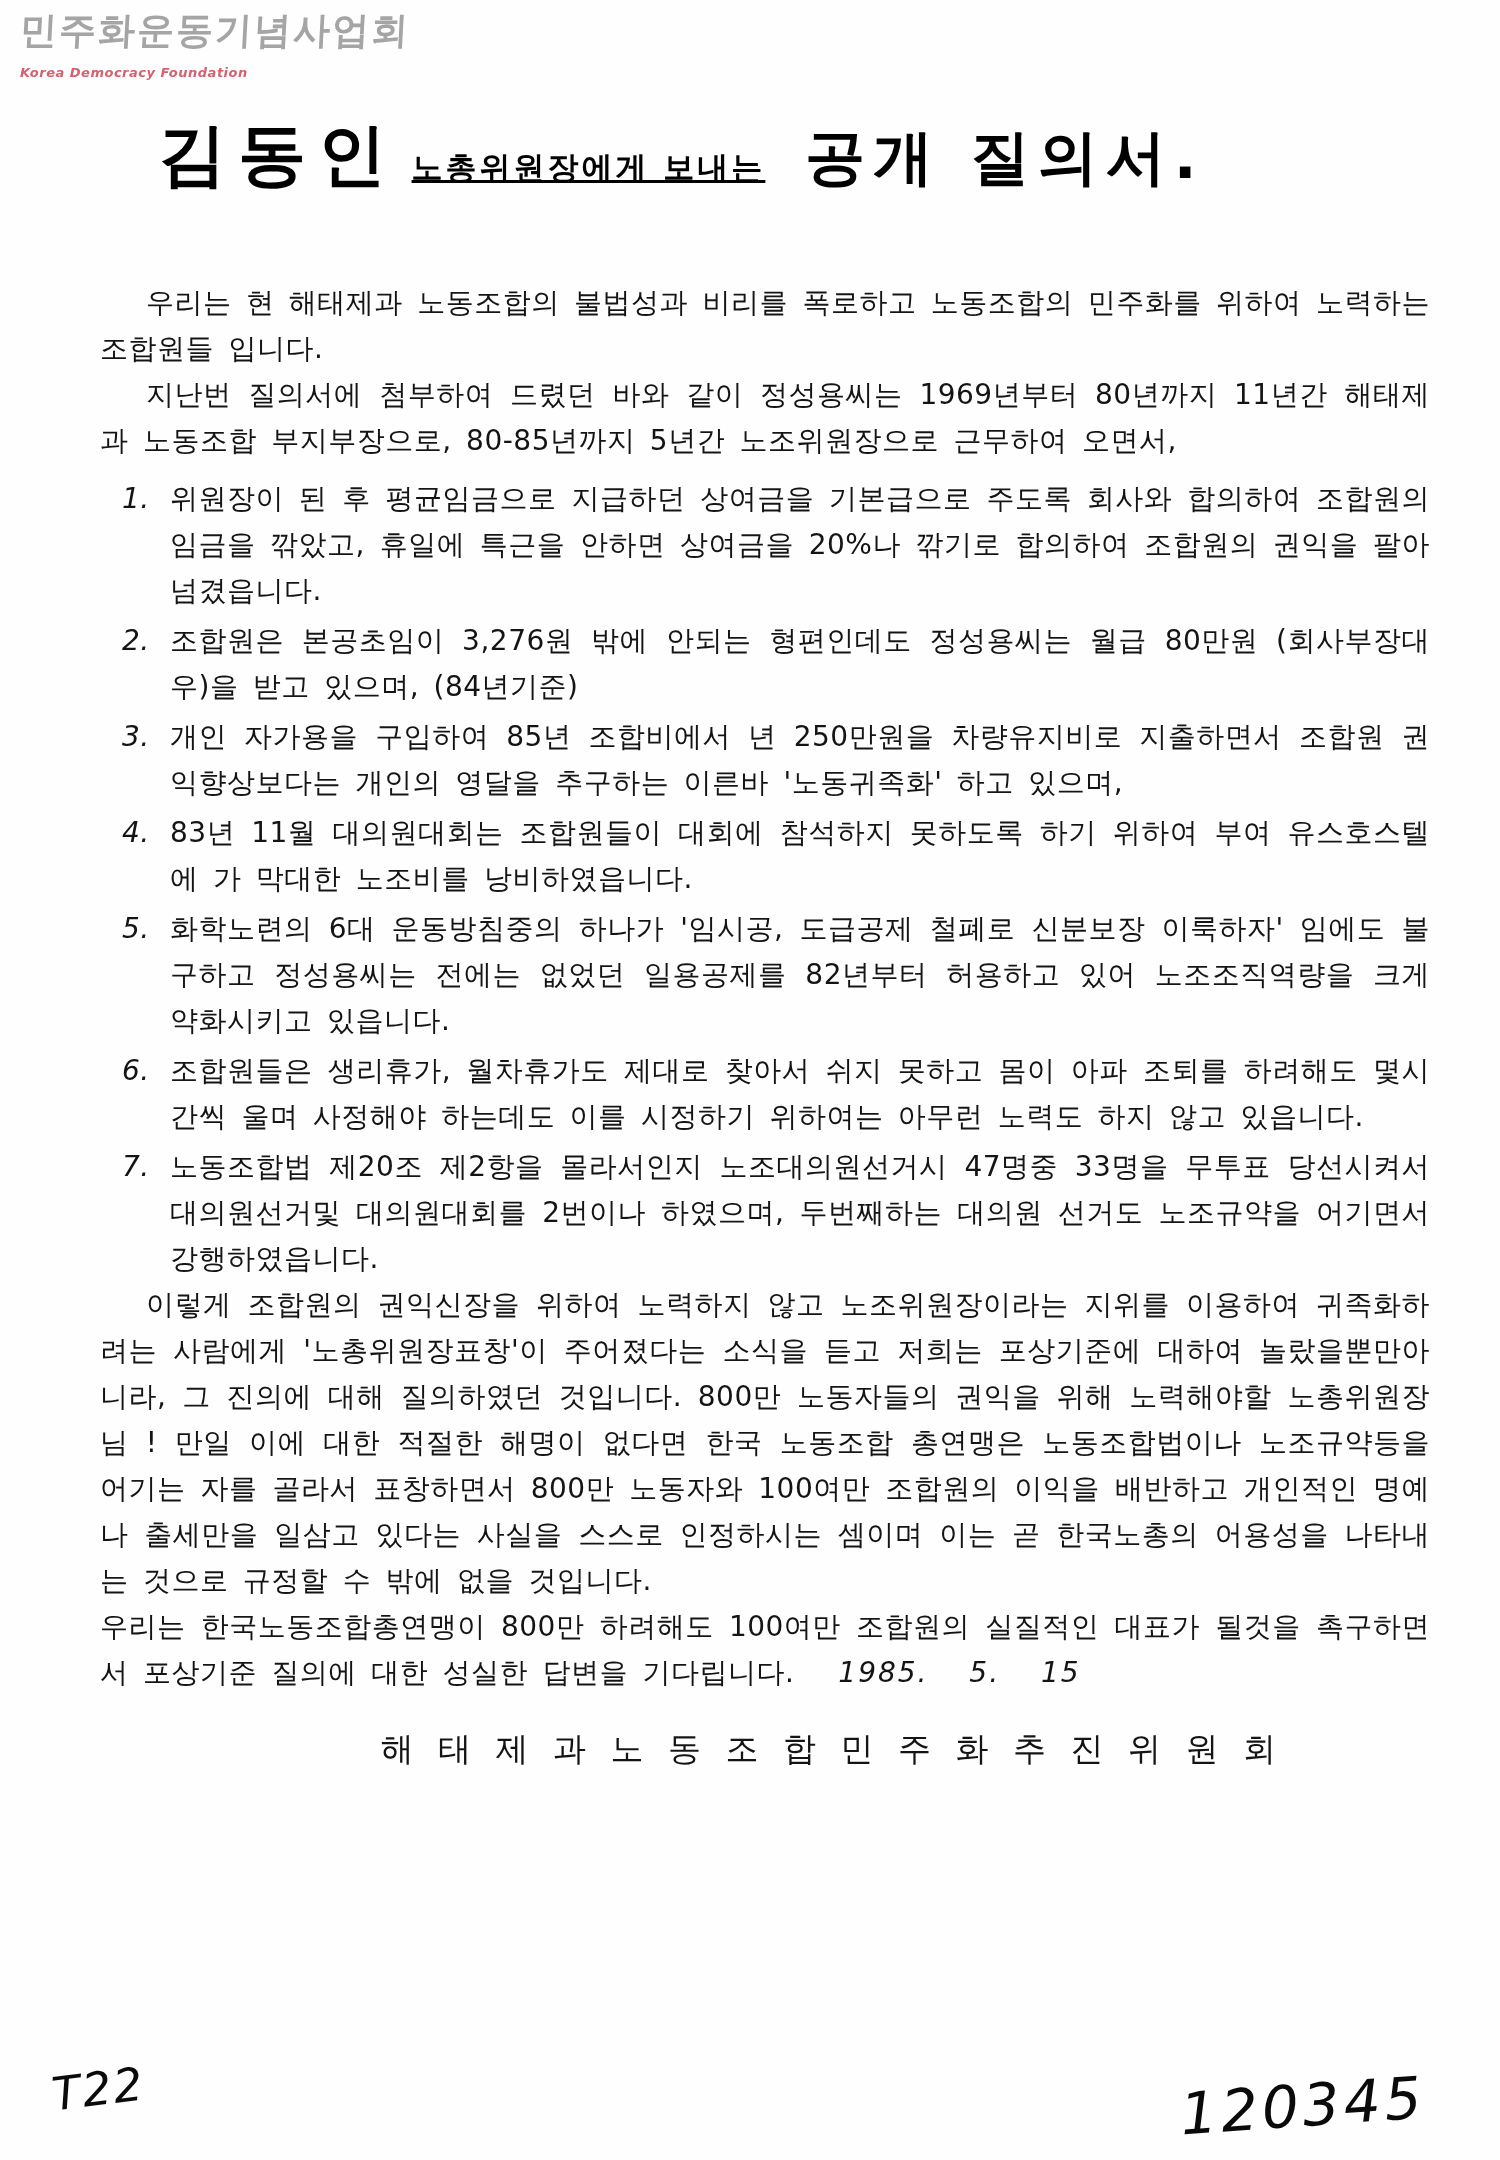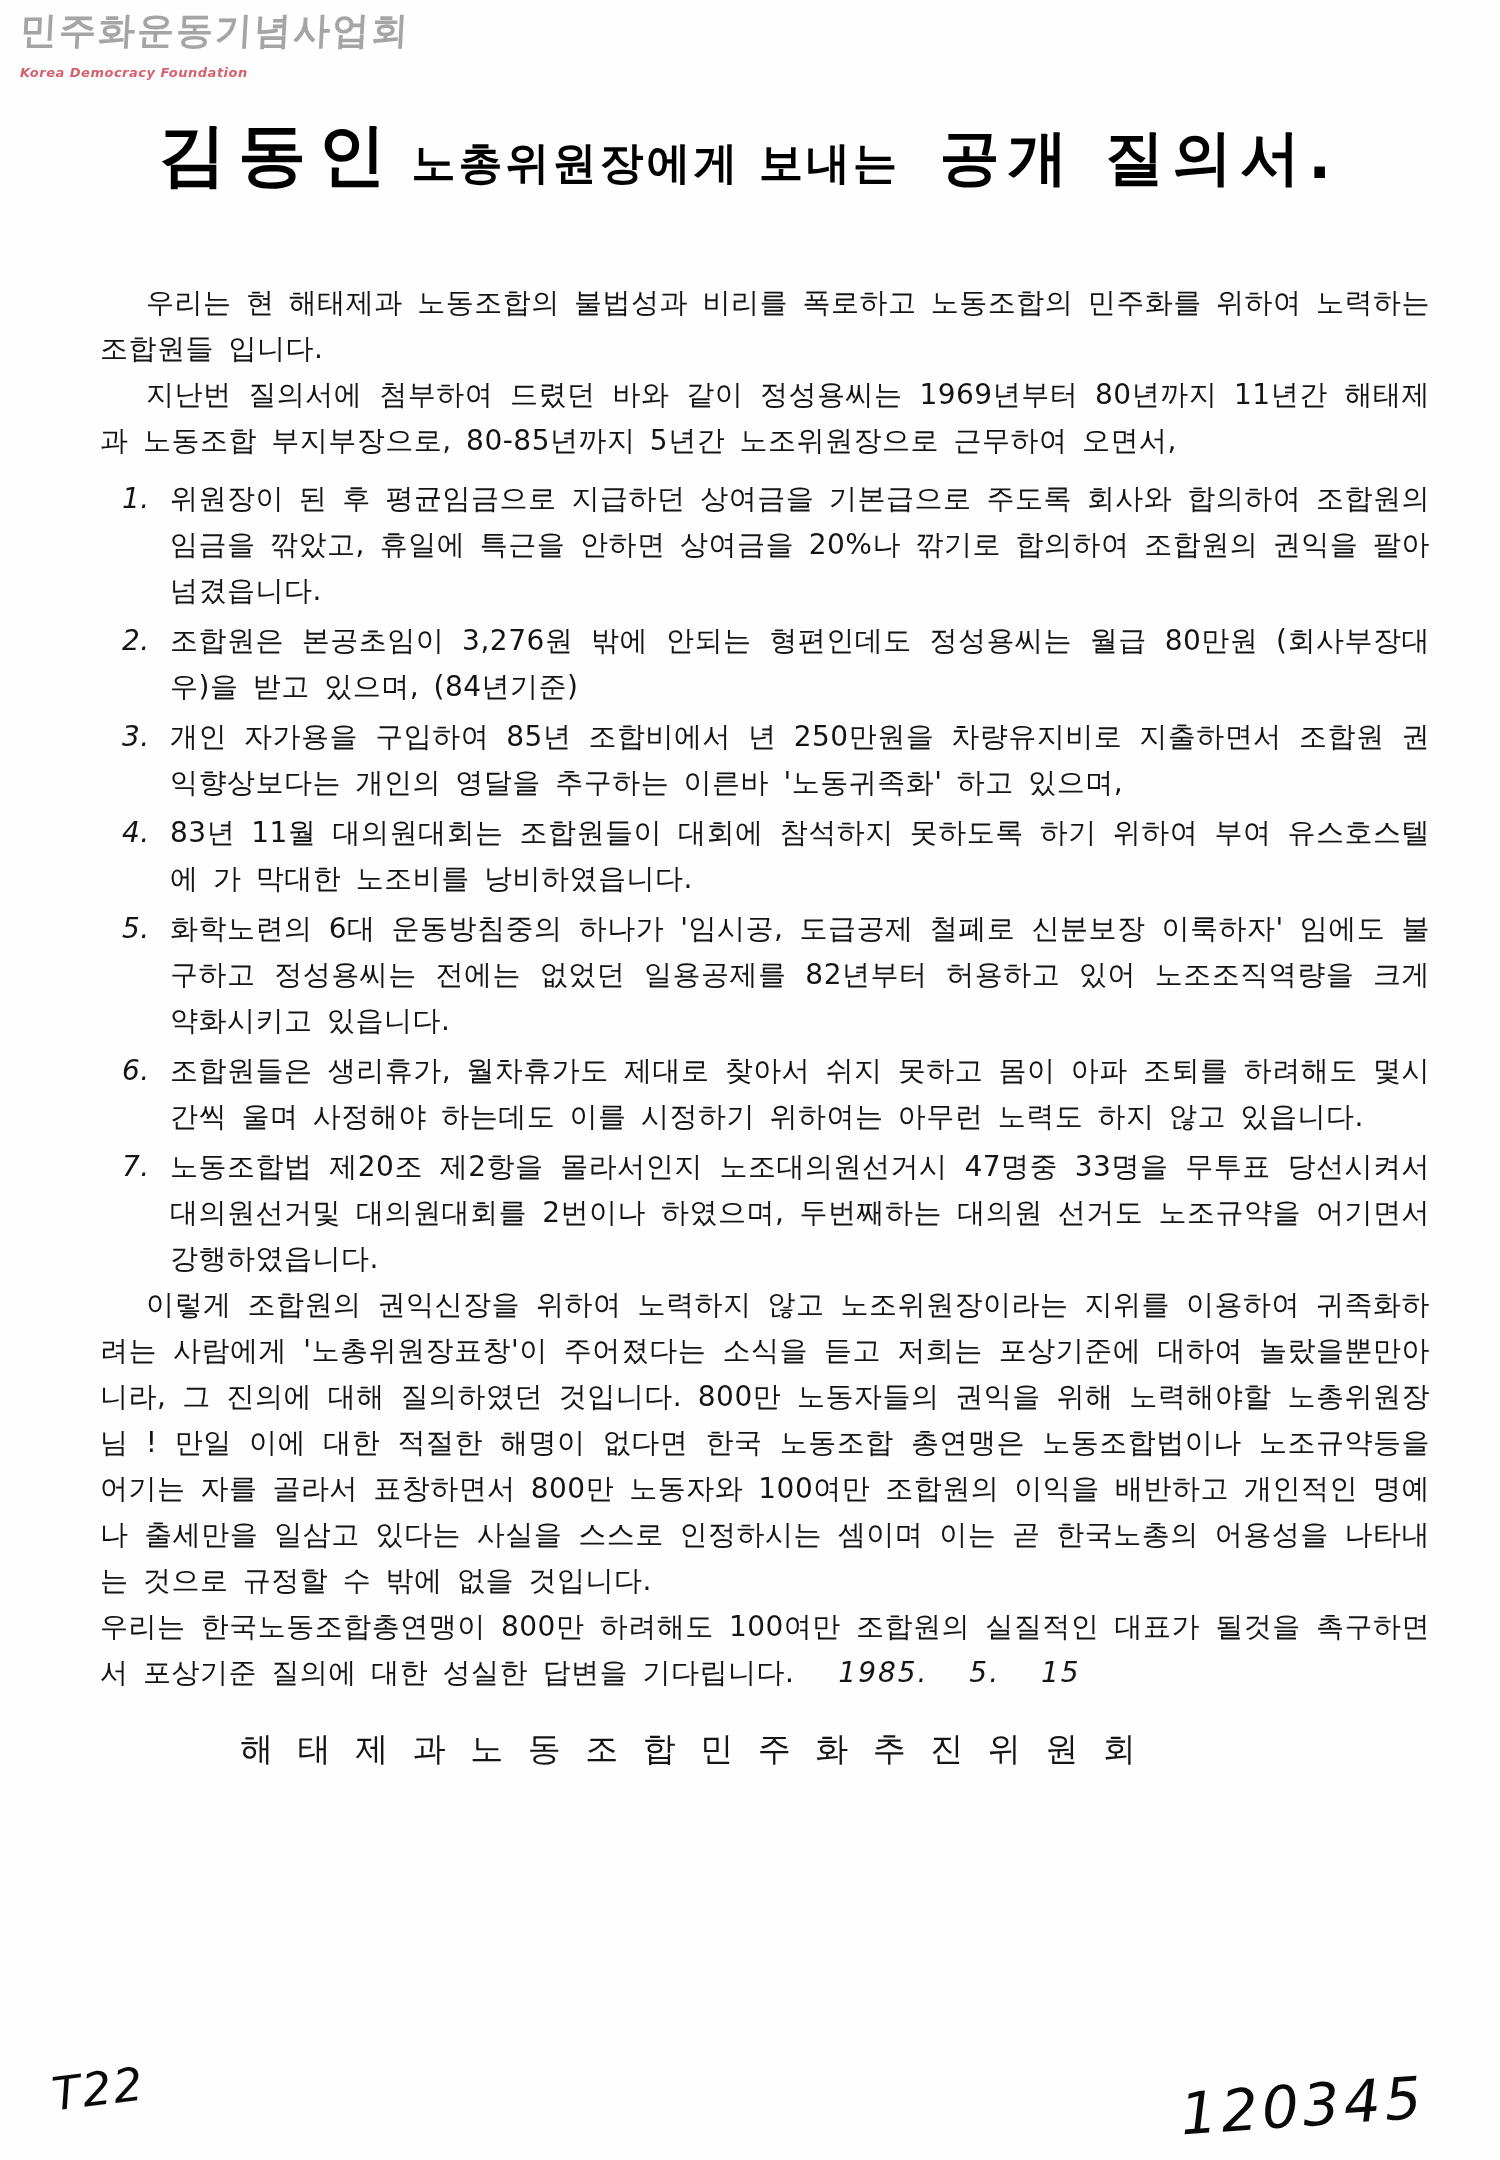--- a/index.html
+++ b/index.html
@@ -9,39 +9,39 @@
   
   .logo{position:absolute;top:10px;left:20px;}
   .logo-kr{font-size:37px;font-weight:bold;color:#a5a5a5;letter-spacing:2px;line-height:1.15;
            transform:skewX(-3deg);}
   .logo-en{font-size:13px;font-weight:bold;font-style:italic;color:#d5606f;margin-top:12px;letter-spacing:0.5px;}
 
   
   .title{position:absolute;top:110px;left:158px;white-space:nowrap;font-weight:bold;color:#000;}
   .title span{vertical-align:baseline;}
   .t1{font-size:68px;letter-spacing:12px;}
-  .t2{font-size:44px;letter-spacing:3px;margin-left:8px;}
+  .t2{font-size:31px;letter-spacing:3px;margin-left:8px;text-decoration:underline;}
   .t3{font-size:60px;letter-spacing:8px;margin-left:34px;}
 
   
   .body-text{position:absolute;top:280px;left:100px;width:1330px;
              font-size:28px;line-height:46px;letter-spacing:0.5px;word-spacing:5px;
              text-align:justify;}
   .body-text p{margin:0;}
   .indent{text-indent:46px;}
 
   .grievance-list{margin:12px 0 0 22px;}
   .g-item{display:flex;margin-top:4px;}
   .g-num{flex:none;width:48px;font-style:italic;}
   .g-text{flex:1;text-align:justify;}
 
   .closing{margin-top:18px;}
   .date{font-style:italic;margin-left:44px;word-spacing:30px;letter-spacing:2px;white-space:nowrap;}
 
-  .signature{margin-top:30px;text-align:center;padding-right:150px;
+  .signature{margin-top:30px;text-align:right;padding-right:150px;
              font-size:33px;letter-spacing:4px;word-spacing:6px;white-space:nowrap;}
 
   
   .hw{position:absolute;font-style:italic;color:#0a0a0a;font-family:"DejaVu Sans","Liberation Sans",sans-serif;}
   .hw-left{left:52px;top:2062px;font-size:46px;transform:rotate(-7deg);letter-spacing:2px;}
   .hw-right{left:1180px;top:2072px;font-size:58px;transform:rotate(-4deg);letter-spacing:4px;}
 </style>
 </head>
 <body>
 

